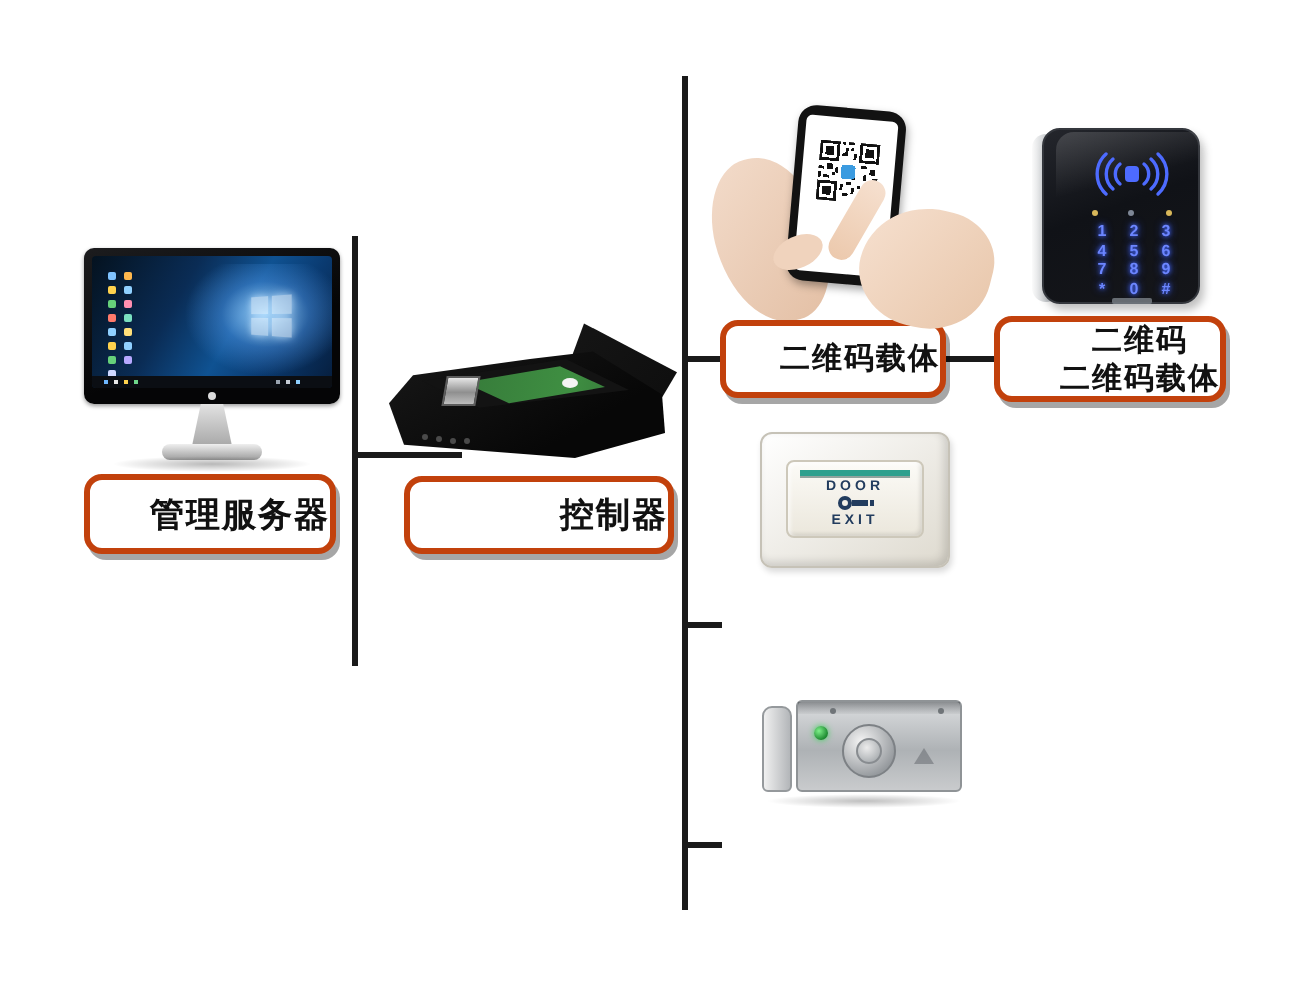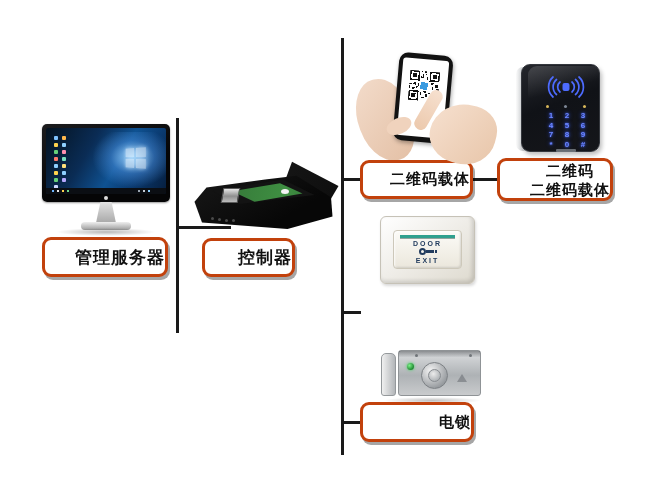--- a/index.html
+++ b/index.html
@@ -286,29 +286,26 @@
     <div class="cyl">
         <div class="cylin"></div>
       </div>
     <div class="ltri"></div>
     <div class="lshadow"></div>
   </div>
 
   <div class="lbox big" style="left:42px; top:237px; width:126px; height:40px;">
     <span>管理服务器</span>
   </div>
-  <div class="lbox big" style="left:202px; top:238px; width:93px; height:39px;">
+  <div class="lbox big" style="left:202px; top:238px; width:135px; height:39px;">
     <span>控制器</span>
   </div>
   <div class="lbox sm" style="left:360px; top:160px; width:113px; height:39px;">
     <span>二维码载体</span>
   </div>
   <div class="lbox sm" style="left:497px; top:158px; width:116px; height:43px;">
     <span class="two">
       <span>二维码</span><br>
       <span>二维码载体</span>
     </span>
   </div>
-  <div class="lbox sm" style="left:360px; top:402px; width:114px; height:40px;">
-    <span>电锁</span>
-  </div>
 
 </div>
 
 </body></html>

